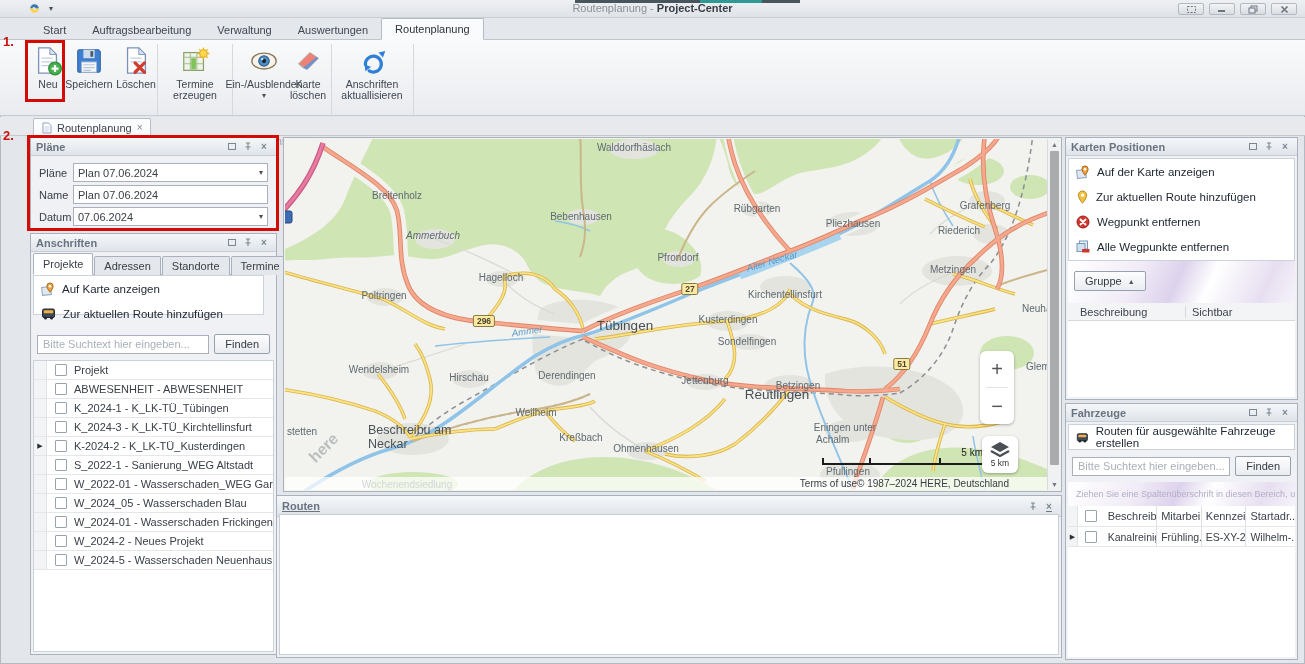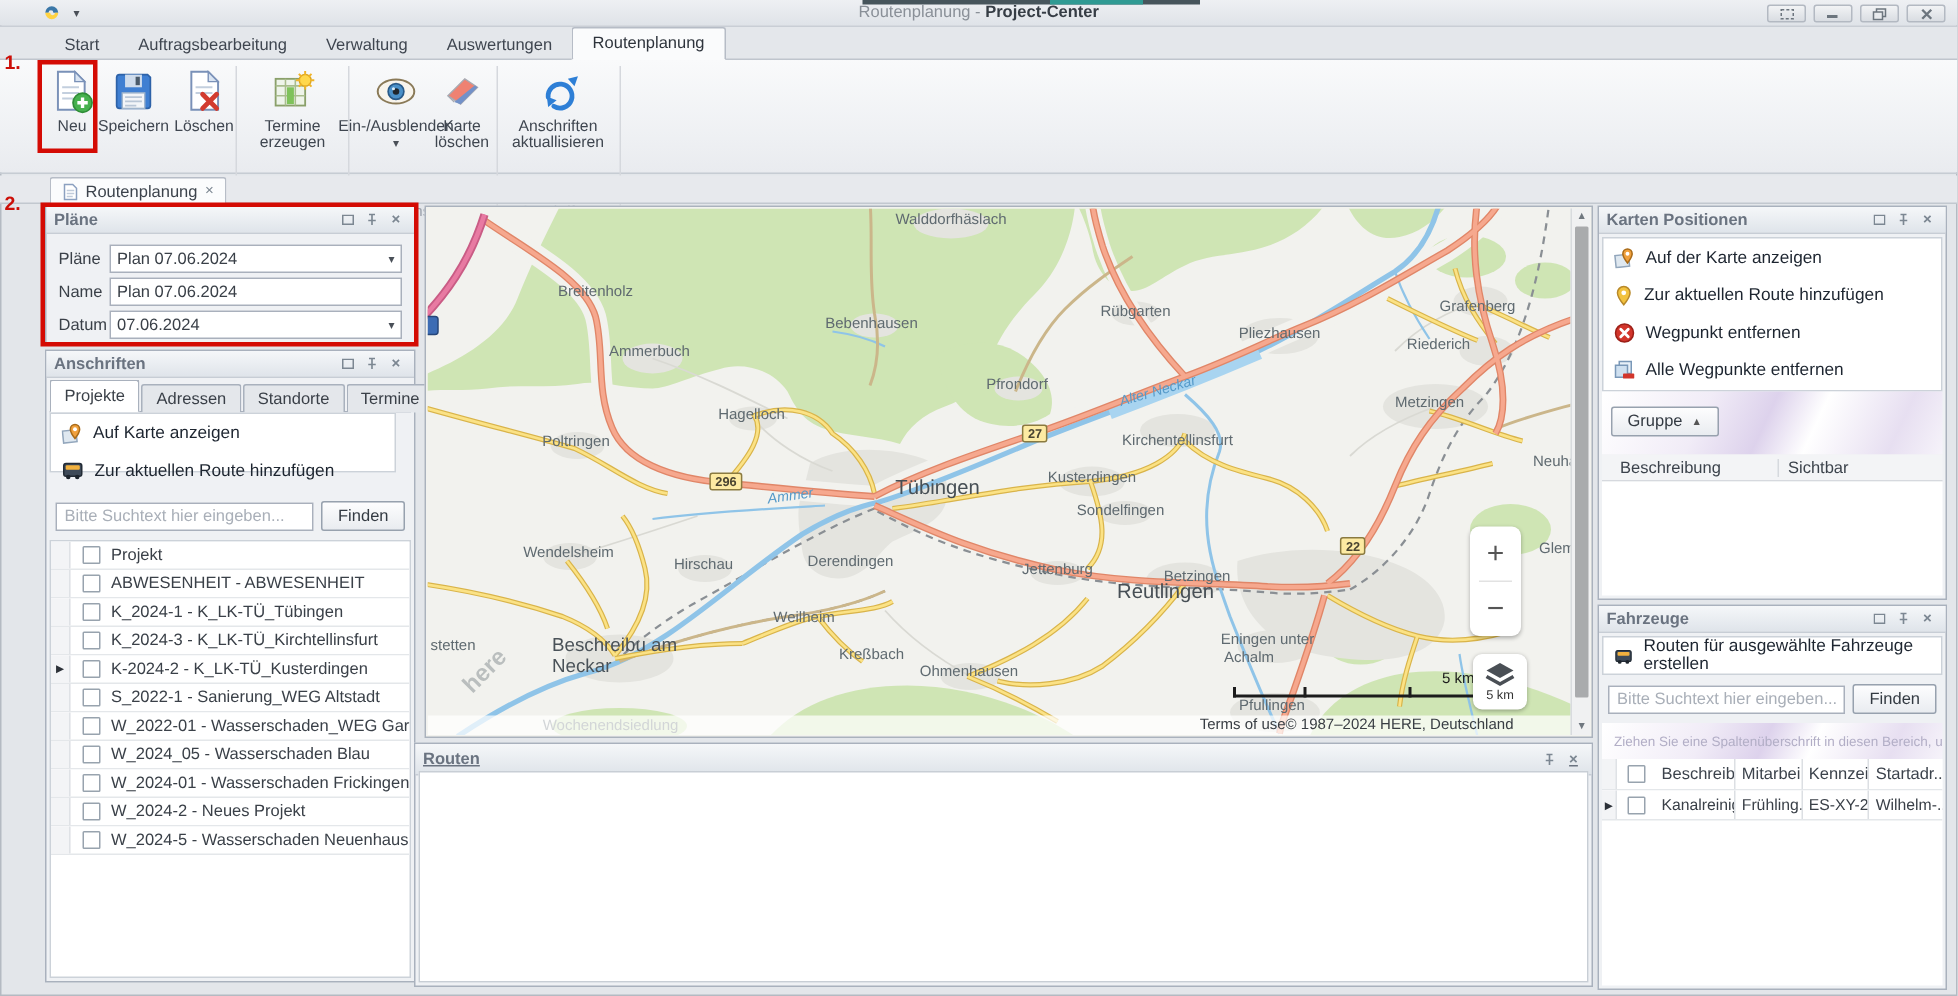--- a/index.html
+++ b/index.html
@@ -574,21 +574,21 @@
         <rect x="-3" y="72" width="10" height="12" rx="2" fill="#3c6cb4" stroke="#27477a"></rect>
       </svg>
       <div id="map-labels">
           <span class="mlabel" style="left: 349px; top: 8px;">Walddorfhäslach</span>
           <span class="mlabel" style="left: 112px; top: 56px;">Breitenholz</span>
           <span class="mlabel" style="left: 296px; top: 77px;">Bebenhausen</span>
           <span class="mlabel" style="left: 472px; top: 69px;">Rübgarten</span>
           <span class="mlabel" style="left: 700px; top: 66px;">Grafenberg</span>
           <span class="mlabel" style="left: 568px; top: 84px;">Pliezhausen</span>
           <span class="mlabel" style="left: 674px; top: 91px;">Riederich</span>
-          <span class="mlabel" style="left: 148px; top: 96px;">Ammerbuch</span>
+          <span class="mlabel" style="left: 148px; top: 96px; font-style: italic;">Ammerbuch</span>
           <span class="mlabel" style="left: 393px; top: 118px;">Pfrondorf</span>
           <span class="mlabel" style="left: 668px; top: 130px;">Metzingen</span>
           <span class="mlabel" style="left: 216px; top: 138px;">Hagelloch</span>
           <span class="mlabel" style="left: 500px; top: 155px;">Kirchentellinsfurt</span>
           <span class="mlabel" style="left: 99px; top: 156px;">Poltringen</span>
           <span class="mlabel" style="left: 443px; top: 180px;">Kusterdingen</span>
           <span class="mlabel" style="left: 462px; top: 202px;">Sondelfingen</span>
           <span class="mlabel left" style="left: 737px; top: 169px;">Neuhaus</span>
           <span class="mlabel" style="left: 94px; top: 230px;">Wendelsheim</span>
           <span class="mlabel" style="left: 184px; top: 238px;">Hirschau</span>
@@ -605,21 +605,21 @@
           <span class="mlabel" style="left: 563px; top: 332px;">Pfullingen</span>
           <span class="mlabel" style="left: 122px; top: 345px;">Wochenendsiedlung</span>
           <span class="mlabel big" style="left: 308px; top: 186px;">Tübingen</span>
           <span class="mlabel big" style="left: 460px; top: 255px;">Reutlingen</span>
           <span class="mlabel med left" style="left: 83px; top: 291px;">Beschreibu am</span>
           <span class="mlabel med left" style="left: 83px; top: 305px;">Neckar</span>
           <span class="mlabel river" style="left: 487px; top: 122px; --rot: -16deg;">Alter Neckar</span>
           <span class="mlabel river" style="left: 242px; top: 192px; --rot: -8deg;">Ammer</span>
           <span class="mbadge" style="left: 405px; top: 150px;">27</span>
           <span class="mbadge" style="left: 199px; top: 182px;">296</span>
-          <span class="mbadge" style="left: 617px; top: 225px;">22</span>
+          <span class="mbadge" style="left: 617px; top: 225px;">51</span>
         </div>
       <span id="map-watermark">here</span>
       <div id="scalebar">
         <span class="lbl">5 km</span>
         <div class="bar"></div>
         <span class="tick" style="left:0;"></span>
         <span class="tick" style="left:28%;"></span>
         <span class="tick" style="left:70%;"></span>
         <span class="tick" style="right:0;"></span>
       </div>

